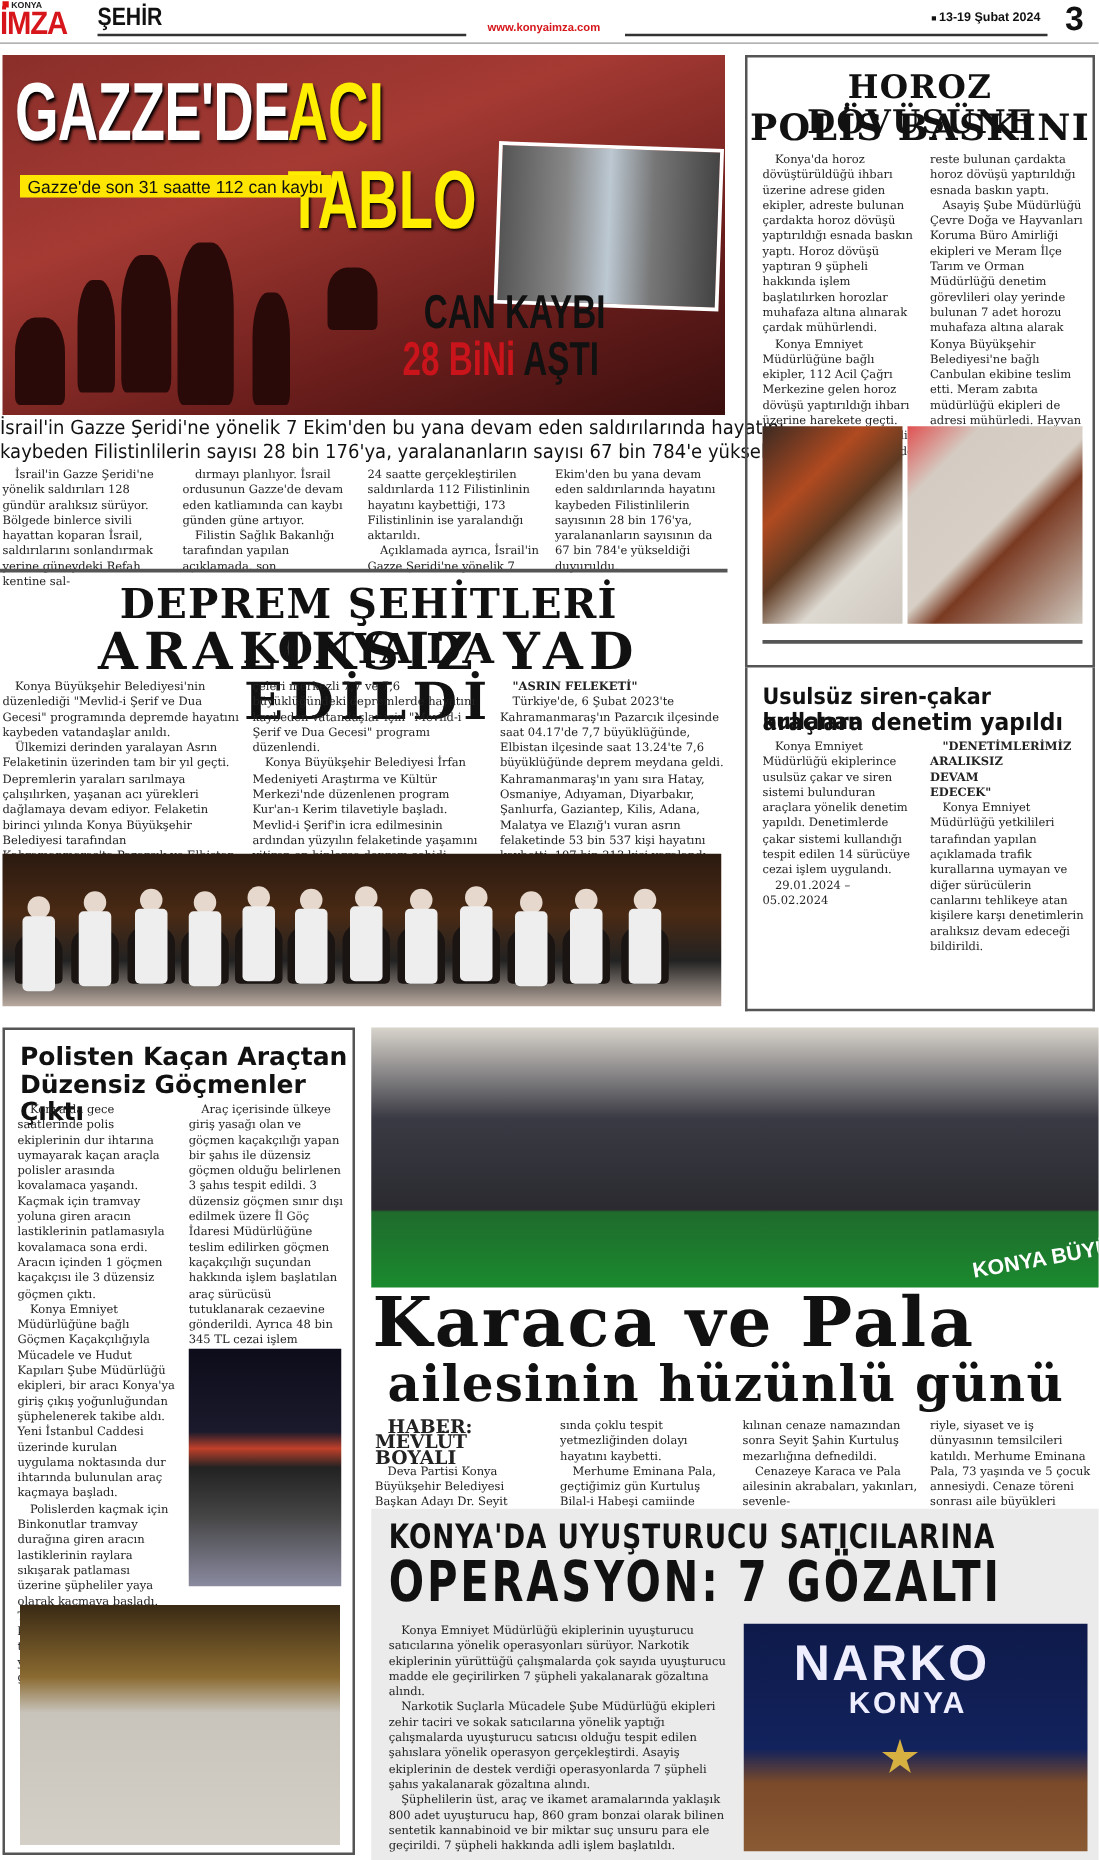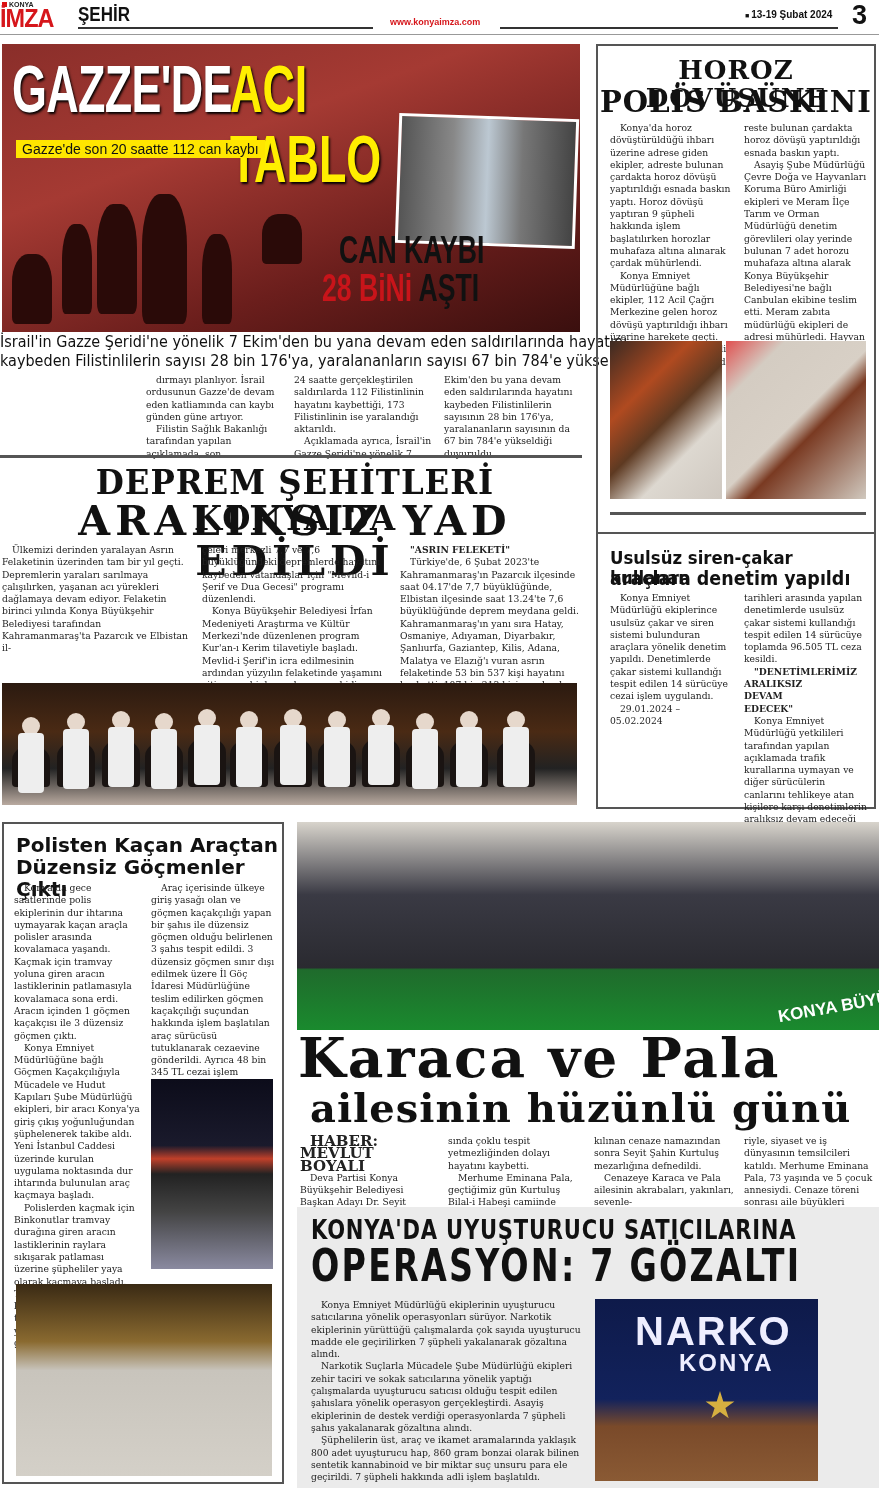--- a/index.html
+++ b/index.html
@@ -74,51 +74,55 @@
 
 <div class="abs hero photo">
   <div class="abs silh" style="left:60px;top:180px;width:30px;height:90px"></div>
   <div class="abs silh" style="left:95px;top:160px;width:40px;height:110px"></div>
   <div class="abs silh" style="left:140px;top:150px;width:45px;height:130px"></div>
   <div class="abs silh" style="left:200px;top:190px;width:30px;height:90px"></div>
   <div class="abs silh" style="left:10px;top:210px;width:40px;height:70px"></div>
   <div class="abs silh" style="left:260px;top:170px;width:40px;height:50px"></div>
   <div class="abs hero-t1">GAZZE'DE</div>
   <div class="abs hero-t2">ACI TABLO</div>
-  <div class="abs hero-sub"><span>Gazze'de son 20 saatte </span><b>112</b><span> can kaybı</span></div>
+  <div class="abs hero-sub"><span>Gazze'de son 31 saatte </span><b>112</b><span> can kaybı</span></div>
   <div class="abs hero-inset"></div>
   <div class="abs hero-can1">CAN KAYBI</div>
   <div class="abs hero-can2"><b>28 BiNi</b><span> AŞTI</span></div>
 </div>
 
 <div class="abs lead">
   <div>İsrail'in Gazze Şeridi'ne yönelik 7 Ekim'den bu yana devam eden saldırılarında hayatını</div>
   <div>kaybeden Filistinlilerin sayısı 28 bin 176'ya, yaralananların sayısı 67 bin 784'e yükseldi.</div>
 </div>
 
 <div class="abs cols" style="left:0;top:374px;width:590px;height:80px">
+  <div class="col" style="left:2px;top:0;width:134px">
+      <p>İsrail'in Gazze Şeridi'ne yönelik saldırıları 128 gündür aralıksız sürüyor. Bölgede binlerce sivili hayattan koparan İsrail, saldırılarını sonlandırmak yerine güneydeki Refah kentine sal-</p>
+    </div>
   <div class="col" style="left:146px;top:0;width:136px">
       <p>dırmayı planlıyor. İsrail ordusunun Gazze'de devam eden katliamında can kaybı günden güne artıyor.</p>
       <p>Filistin Sağlık Bakanlığı tarafından yapılan açıklamada, son</p>
     </div>
   <div class="col" style="left:294px;top:0;width:140px">
       <p style="text-indent:0">24 saatte gerçekleştirilen saldırılarda 112 Filistinlinin hayatını kaybettiği, 173 Filistinlinin ise yaralandığı aktarıldı.</p>
       <p>Açıklamada ayrıca, İsrail'in Gazze Şeridi'ne yönelik 7</p>
     </div>
   <div class="col" style="left:444px;top:0;width:140px">
       <p style="text-indent:0">Ekim'den bu yana devam eden saldırılarında hayatını kaybeden Filistinlilerin sayısının 28 bin 176'ya, yaralananların sayısının da 67 bin 784'e yükseldiği duyuruldu.</p>
     </div>
 </div>
 
 <div class="abs rule" style="left:0;top:455px;width:582px"></div>
 
 <div class="abs dep-h">DEPREM ŞEHİTLERİ KONYA'DA</div>
 <div class="abs dep-h2">ARALIKSIZ YAD EDİLDİ</div>
 <div class="abs cols" style="left:0;top:544px;width:590px;height:135px">
   <div class="col" style="left:2px;top:0;width:190px">
+      <p>Konya Büyükşehir Belediyesi'nin düzenlediği "Mevlid-i Şerif ve Dua Gecesi" programında depremde hayatını kaybeden vatandaşlar anıldı.</p>
       <p>Ülkemizi derinden yaralayan Asrın Felaketinin üzerinden tam bir yıl geçti. Depremlerin yaraları sarılmaya çalışılırken, yaşanan acı yürekleri dağlamaya devam ediyor. Felaketin birinci yılında Konya Büyükşehir Belediyesi tarafından Kahramanmaraş'ta Pazarcık ve Elbistan il-</p>
     </div>
   <div class="col" style="left:202px;top:0;width:186px">
       <p style="text-indent:0">çeleri merkezli 7,7 ve 7,6 büyüklüğündeki depremlerde hayatını kaybeden vatandaşlar için "Mevlid-i Şerif ve Dua Gecesi" programı düzenlendi.</p>
       <p>Konya Büyükşehir Belediyesi İrfan Medeniyeti Araştırma ve Kültür Merkezi'nde düzenlenen program Kur'an-ı Kerim tilavetiyle başladı. Mevlid-i Şerif'in icra edilmesinin ardından yüzyılın felaketinde yaşamını yitiren on binlerce deprem şehidi ilahiler ve dualarla yad edildi.</p>
     </div>
   <div class="col" style="left:400px;top:0;width:186px">
       <p class="sub-b">"ASRIN FELEKETİ"</p>
       <p>Türkiye'de, 6 Şubat 2023'te Kahramanmaraş'ın Pazarcık ilçesinde saat 04.17'de 7,7 büyüklüğünde, Elbistan ilçesinde saat 13.24'te 7,6 büyüklüğünde deprem meydana geldi. Kahramanmaraş'ın yanı sıra Hatay, Osmaniye, Adıyaman, Diyarbakır, Şanlıurfa, Gaziantep, Kilis, Adana, Malatya ve Elazığ'ı vuran asrın felaketinde 53 bin 537 kişi hayatını kaybetti, 107 bin 213 kişi yaralandı.</p>
     </div>
@@ -159,21 +163,20 @@
 
 <div class="abs" style="left:596px;top:534px;width:280px;height:275px;border-left:2px solid #555;border-right:2px solid #555;border-bottom:2px solid #555">
   <div class="abs uso-h" style="left:12px;top:14px;width:262px;transform:scaleX(0.92);transform-origin:left">Usulsüz siren-çakar kullanan</div>
   <div class="abs uso-h" style="left:12px;top:34px;width:262px;font-size:19px;transform:scaleX(0.92);transform-origin:left">araçlara denetim yapıldı</div>
   <div class="abs cols" style="left:12px;top:58px;width:260px">
     <div class="col" style="left:0;top:0;width:124px">
         <p>Konya Emniyet Müdürlüğü ekiplerince usulsüz çakar ve siren sistemi bulunduran araçlara yönelik denetim yapıldı. Denetimlerde çakar sistemi kullandığı tespit edilen 14 sürücüye cezai işlem uygulandı.</p>
         <p>29.01.2024 – 05.02.2024</p>
       </div>
     <div class="col" style="left:134px;top:0;width:124px">
-        <p style="text-indent:0">tarihleri arasında yapılan denetimlerde usulsüz çakar sistemi kullandığı tespit edilen 14 sürücüye toplamda 96.505 TL ceza kesildi.</p>
         <p class="sub-b" style="width:80px">"DENETİMLERİMİZ ARALIKSIZ DEVAM EDECEK"</p>
         <p>Konya Emniyet Müdürlüğü yetkilileri tarafından yapılan açıklamada trafik kurallarına uymayan ve diğer sürücülerin canlarını tehlikeye atan kişilere karşı denetimlerin aralıksız devam edeceği bildirildi.</p>
       </div>
   </div>
 </div>
 
 <div class="abs box" style="left:2px;top:822px;width:282px;height:662px">
   <div class="abs pol-h" style="left:12px;top:32px;width:268px">Düzensiz Göçmenler Çıktı</div>
   <div class="abs pol-h" style="left:12px;top:10px;width:268px">Polisten Kaçan Araçtan</div>
   <div class="abs cols" style="left:10px;top:58px;width:262px">
@@ -214,18 +217,18 @@
 </div>
 
 <div class="abs narko-box" style="left:297px;top:1207px;width:582px;height:281px">
   <div class="abs narko-h1" style="left:14px;top:8px">KONYA'DA UYUŞTURUCU SATICILARINA</div>
   <div class="abs narko-h2" style="left:14px;top:36px">OPERASYON: 7 GÖZALTI</div>
   <div class="abs cols" style="left:14px;top:92px;width:280px">
     <p>Konya Emniyet Müdürlüğü ekiplerinin uyuşturucu satıcılarına yönelik operasyonları sürüyor. Narkotik ekiplerinin yürüttüğü çalışmalarda çok sayıda uyuşturucu madde ele geçirilirken 7 şüpheli yakalanarak gözaltına alındı.</p>
     <p>Narkotik Suçlarla Mücadele Şube Müdürlüğü ekipleri zehir taciri ve sokak satıcılarına yönelik yaptığı çalışmalarda uyuşturucu satıcısı olduğu tespit edilen şahıslara yönelik operasyon gerçekleştirdi. Asayiş ekiplerinin de destek verdiği operasyonlarda 7 şüpheli şahıs yakalanarak gözaltına alındı.</p>
     <p>Şüphelilerin üst, araç ve ikamet aramalarında yaklaşık 800 adet uyuşturucu hap, 860 gram bonzai olarak bilinen sentetik kannabinoid ve bir miktar suç unsuru para ele geçirildi. 7 şüpheli hakkında adli işlem başlatıldı.</p>
   </div>
-  <div class="abs photo narko-photo" style="left:298px;top:92px;width:223px;height:182px">
+  <div class="abs photo narko-photo" style="left:298px;top:92px;width:275px;height:182px">
     <div class="abs nk1">NARKO</div>
     <div class="abs nk2">KONYA</div>
     <div class="abs" style="left:110px;top:92px;width:30px;height:30px;background:#d6b040;clip-path:polygon(50% 0,61% 35%,98% 35%,68% 57%,79% 91%,50% 70%,21% 91%,32% 57%,2% 35%,39% 35%)"></div>
   </div>
 </div>
 
 </body></html>

